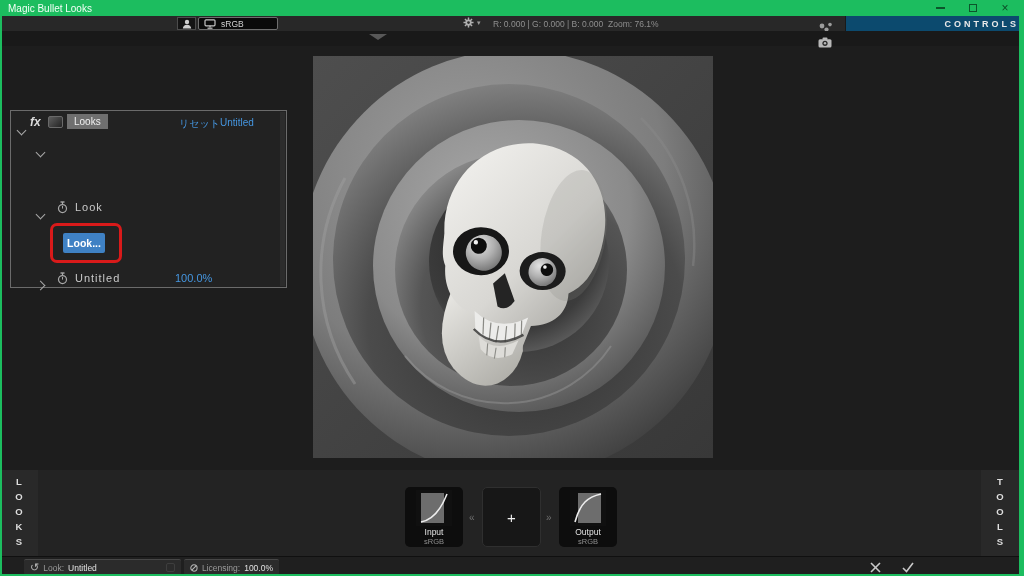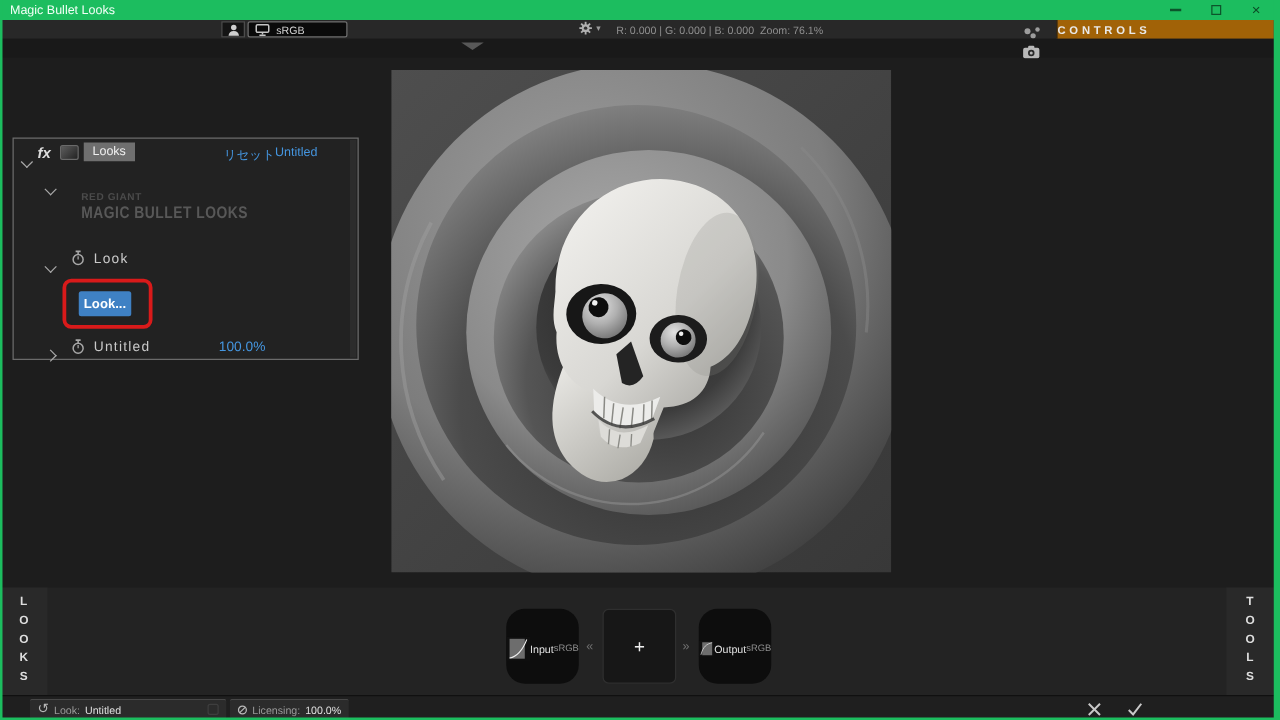--- a/index.html
+++ b/index.html
@@ -11,21 +11,21 @@
   .titlebar{left:0;top:0;width:1024px;height:16px;background:#1cbd5f;display:flex;align-items:center}
   .title-text{font-size:10px;color:#f2fff7;padding-left:8px}
   .winbtn{position:absolute;top:0;width:26px;height:16px;display:flex;align-items:center;justify-content:center;cursor:default}
   .min-glyph{width:9px;height:2px;background:rgba(0,0,0,.55)}
   .max-glyph{width:8px;height:8px;border:1.4px solid rgba(0,0,0,.55)}
   .close-glyph{font-size:12px;color:rgba(0,0,0,.62);line-height:1}
   .edge{background:#1cbd5f}
 
   
   .toolbar{left:0;top:16px;width:1024px;height:15px;background:#282828}
-  .toolbar-right{left:845px;top:16px;width:174px;height:15px;background:#a16207;border-left:1px solid #191919;display:flex;align-items:center;justify-content:flex-start}
+  .toolbar-right{left:845px;top:16px;width:174px;height:15px;background:#0c4a6e;border-left:1px solid #191919;display:flex;align-items:center;justify-content:flex-end}
   .seclabel{font-size:9px;font-weight:bold;letter-spacing:3px;color:#e9e9e9}
   .scopes{left:203px;top:19px}
   .profile-box{left:177px;top:17px;width:19px;height:13px;background:#141414;border:1px solid #4c4c4c;display:flex;align-items:center;justify-content:center}
   .cs-box{left:198px;top:17px;width:80px;height:13px;background:#0a0a0a;border:1px solid #6e6e6e;border-radius:2px;display:flex;align-items:center;gap:5px;padding:0 5px}
   .cs-label{font-size:8.5px;color:#d2d2d2}
   .gear-wrap{left:463px;top:17px;display:flex;align-items:center;gap:3px}
   .dd-arrow{font-size:7px;color:#9a9a9a}
   .readout{font-size:8.5px;color:#8f8f8f;white-space:nowrap}
   .rgb{left:493px;top:19px}
   .zoomro{left:608px;top:19px}
@@ -50,21 +50,21 @@
   .param-label{font-size:11px;letter-spacing:1px;color:#c9c9c9}
   .edit-btn{left:52px;top:122px;width:42px;height:20px;background:#3f81c4;border-radius:2px;color:#fff;font-size:10.5px;font-weight:bold;display:flex;align-items:center;justify-content:center;cursor:pointer}
   .red-annot{left:39px;top:112px;width:72px;height:40px;border:3px solid #d91a1a;border-radius:7px}
   .strength-val{font-size:11px;color:#4596e0}
   .fx-scroll{right:1px;top:1px;width:5px;height:174px;background:#2c2c2c}
 
   
   .lower{left:0;top:470px;width:1024px;height:86px;background:#232323}
   .vtab{top:470px;width:38px;height:86px;background:#292929;display:flex;align-items:center;justify-content:center;cursor:pointer}
   .vtab span{writing-mode:vertical-lr;text-orientation:upright;letter-spacing:4px;font-size:9.5px;font-weight:bold;color:#dedede}
-  .tile{top:487px;width:58px;height:60px;background:#0d0d0d;border-radius:15px;display:flex;align-items:center;padding-top:3px;cursor:pointer}
+  .tile{top:487px;width:58px;height:60px;background:#0d0d0d;border-radius:5px;display:flex;flex-direction:column;align-items:center;padding-top:3px;cursor:pointer}
   .tile-title{font-size:8.5px;color:#e2e2e2;margin-top:1px}
   .tile-sub{font-size:7.5px;color:#8f8f8f}
   .plus-tile{left:482px;top:487px;width:59px;height:60px;background:#171717;border:1px solid #2f2f2f;border-radius:5px;display:flex;align-items:center;justify-content:center;color:#f0f0f0;font-size:15px;cursor:pointer}
   .tile-sep{top:512px;font-size:10px;color:#6f6f6f}
 
   
   .statusbar{left:0;top:556px;width:1024px;height:20px;background:#1f1f1f;border-top:1px solid #101010}
   .seg{position:absolute;top:2px;height:16px;background:#2b2b2b;border-top:1px solid #474747;border-radius:2px;display:flex;align-items:center;gap:4px;padding:0 6px;cursor:pointer}
   .seg .lbl{font-size:8.5px;color:#9a9a9a}
   .seg .val{font-size:8.5px;color:#e0e0e0}
@@ -149,24 +149,20 @@
 <div class="abs fx-panel">
   <div class="abs" style="left:7px;top:9px"><span class="chev down"></span></div>
   <span class="abs fx-label" style="left:19px;top:4px">fx</span>
   <div class="abs fx-badge" style="left:37px;top:5px"></div>
   <span class="abs effect-name" style="left:56px;top:3px">Looks</span>
   <span class="abs blue-link" style="left:168px;top:6px">リセット</span>
   <span class="abs blue-link" style="left:209px;top:6px">Untitled</span>
 
   <div class="abs" style="left:26px;top:31px"><span class="chev down"></span></div>
 
-  <div class="abs" style="left:54px;top:42px">
-    <div class="brand1">RED GIANT</div>
-    <div class="brand2">MAGIC BULLET LOOKS</div>
-  </div>
 
   <div class="abs" style="left:26px;top:93px"><span class="chev down"></span></div>
   <span class="abs" style="left:46px;top:89px">
     <svg width="11" height="13" viewBox="0 0 11 13">
       <line x1="3.5" y1="1" x2="7.5" y2="1" stroke="#a8a8a8" stroke-width="1.4"></line>
       <line x1="5.5" y1="1" x2="5.5" y2="3.4" stroke="#a8a8a8" stroke-width="1.2"></line>
       <circle cx="5.5" cy="7.6" r="4" fill="none" stroke="#a8a8a8" stroke-width="1.2"></circle>
       <line x1="5.5" y1="7.6" x2="5.5" y2="5" stroke="#a8a8a8" stroke-width="1"></line>
     </svg>
   </span>

